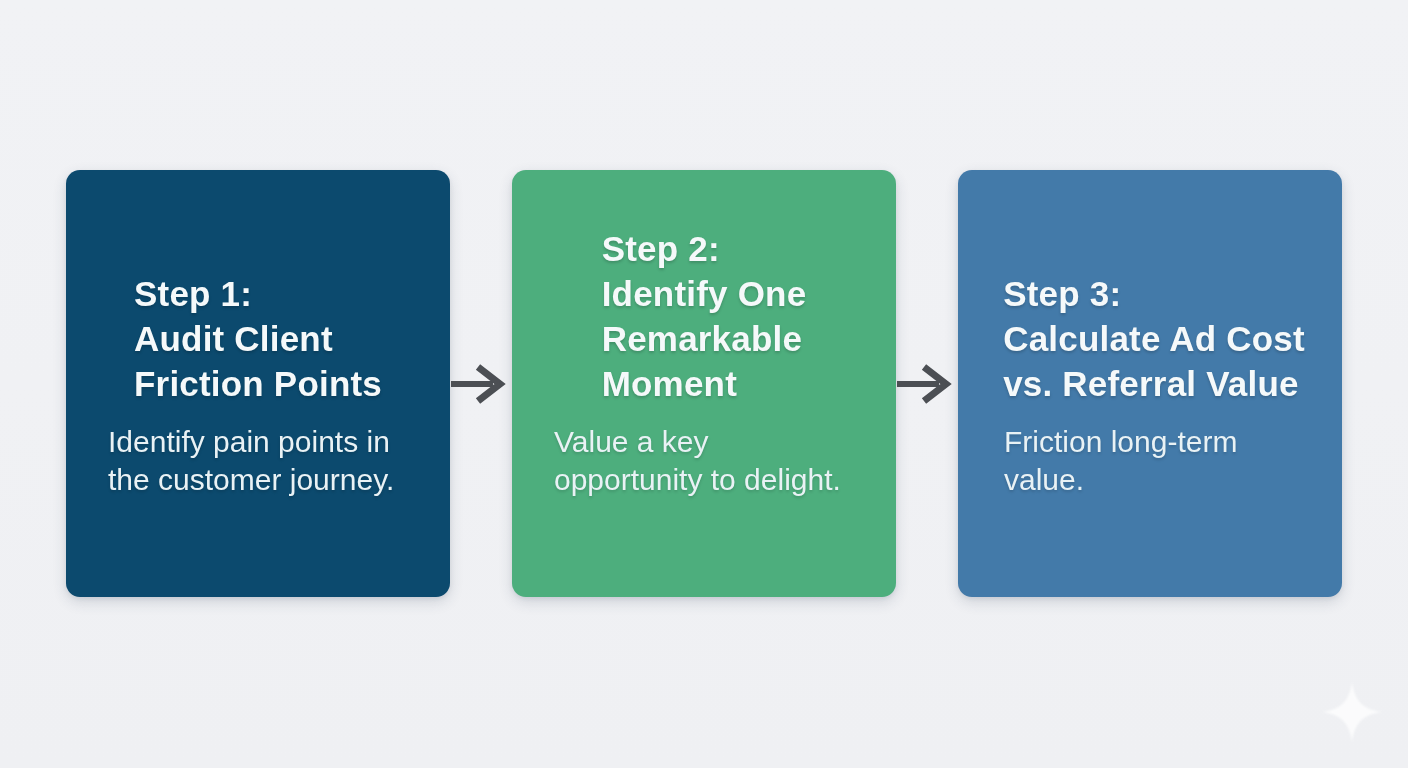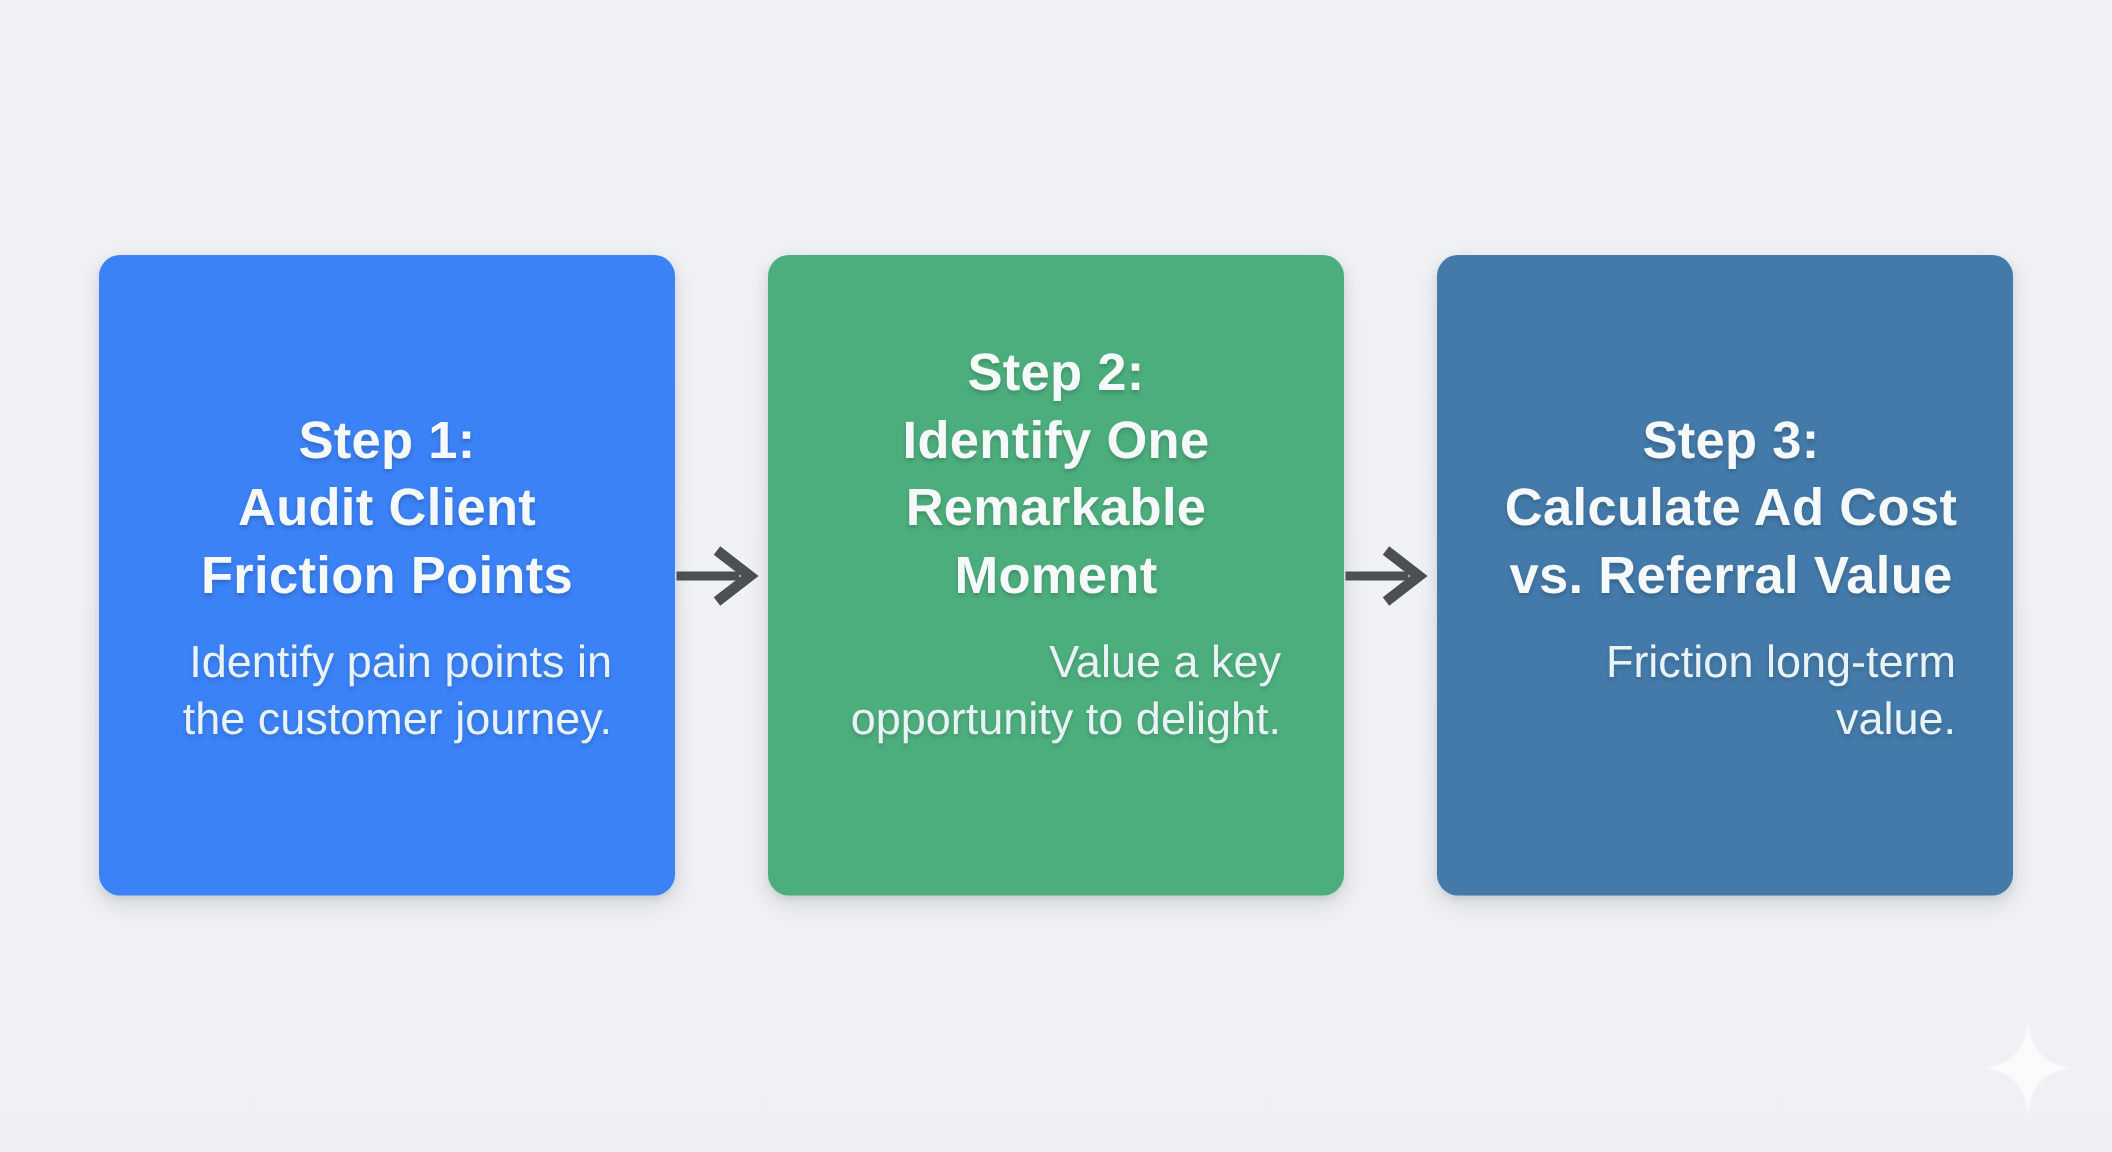--- a/index.html
+++ b/index.html
@@ -34,30 +34,29 @@
     justify-content: flex-end;
     padding: 20px 16px 98px 16px;
     box-shadow: 0 5px 14px rgba(45, 60, 85, 0.16), 0 2px 4px rgba(45, 60, 85, 0.08);
   }
   .card-title {
     margin: 0 0 17px 0;
     font-size: 35px;
     font-weight: bold;
     line-height: 45px;
     letter-spacing: 0.2px;
-    text-align: center;
     color: #f5f9fa;
     white-space: pre-line;
     text-shadow: 0 2px 3px rgba(0, 0, 0, 0.18);
   }
   .card-desc {
     margin: 0;
     font-size: 30px;
     line-height: 38px;
-    text-align: right;
+    text-align: left;
     color: #e9f2f5;
     max-width: 300px;
     text-shadow: 0 2px 3px rgba(0, 0, 0, 0.15);
   }
   .connector {
     width: 62px;
     display: flex;
     align-items: center;
     justify-content: center;
   }
@@ -69,21 +68,21 @@
     height: 60px;
     opacity: 0.75;
     filter: blur(0.8px);
   }
 </style>
 </head>
 <body>
 
 <div class="steps-row">
 
-  <section class="step-card" style="background-color: #3b82f6;">
+  <section class="step-card" style="background-color: #0c4a6e;">
     <h2 class="card-title">Step 1:
 Audit Client
 Friction Points</h2>
     <p class="card-desc">Identify pain points in the customer journey.</p>
   </section>
 
   <div class="connector">
     <svg width="62" height="44" viewBox="0 0 62 44" aria-hidden="true">
       <path d="M1 22 H43" stroke="#4c4f54" stroke-width="6" fill="none"></path>
       <polyline points="28,5 50,22 28,39" stroke="#4c4f54" stroke-width="7" fill="none"></polyline>

